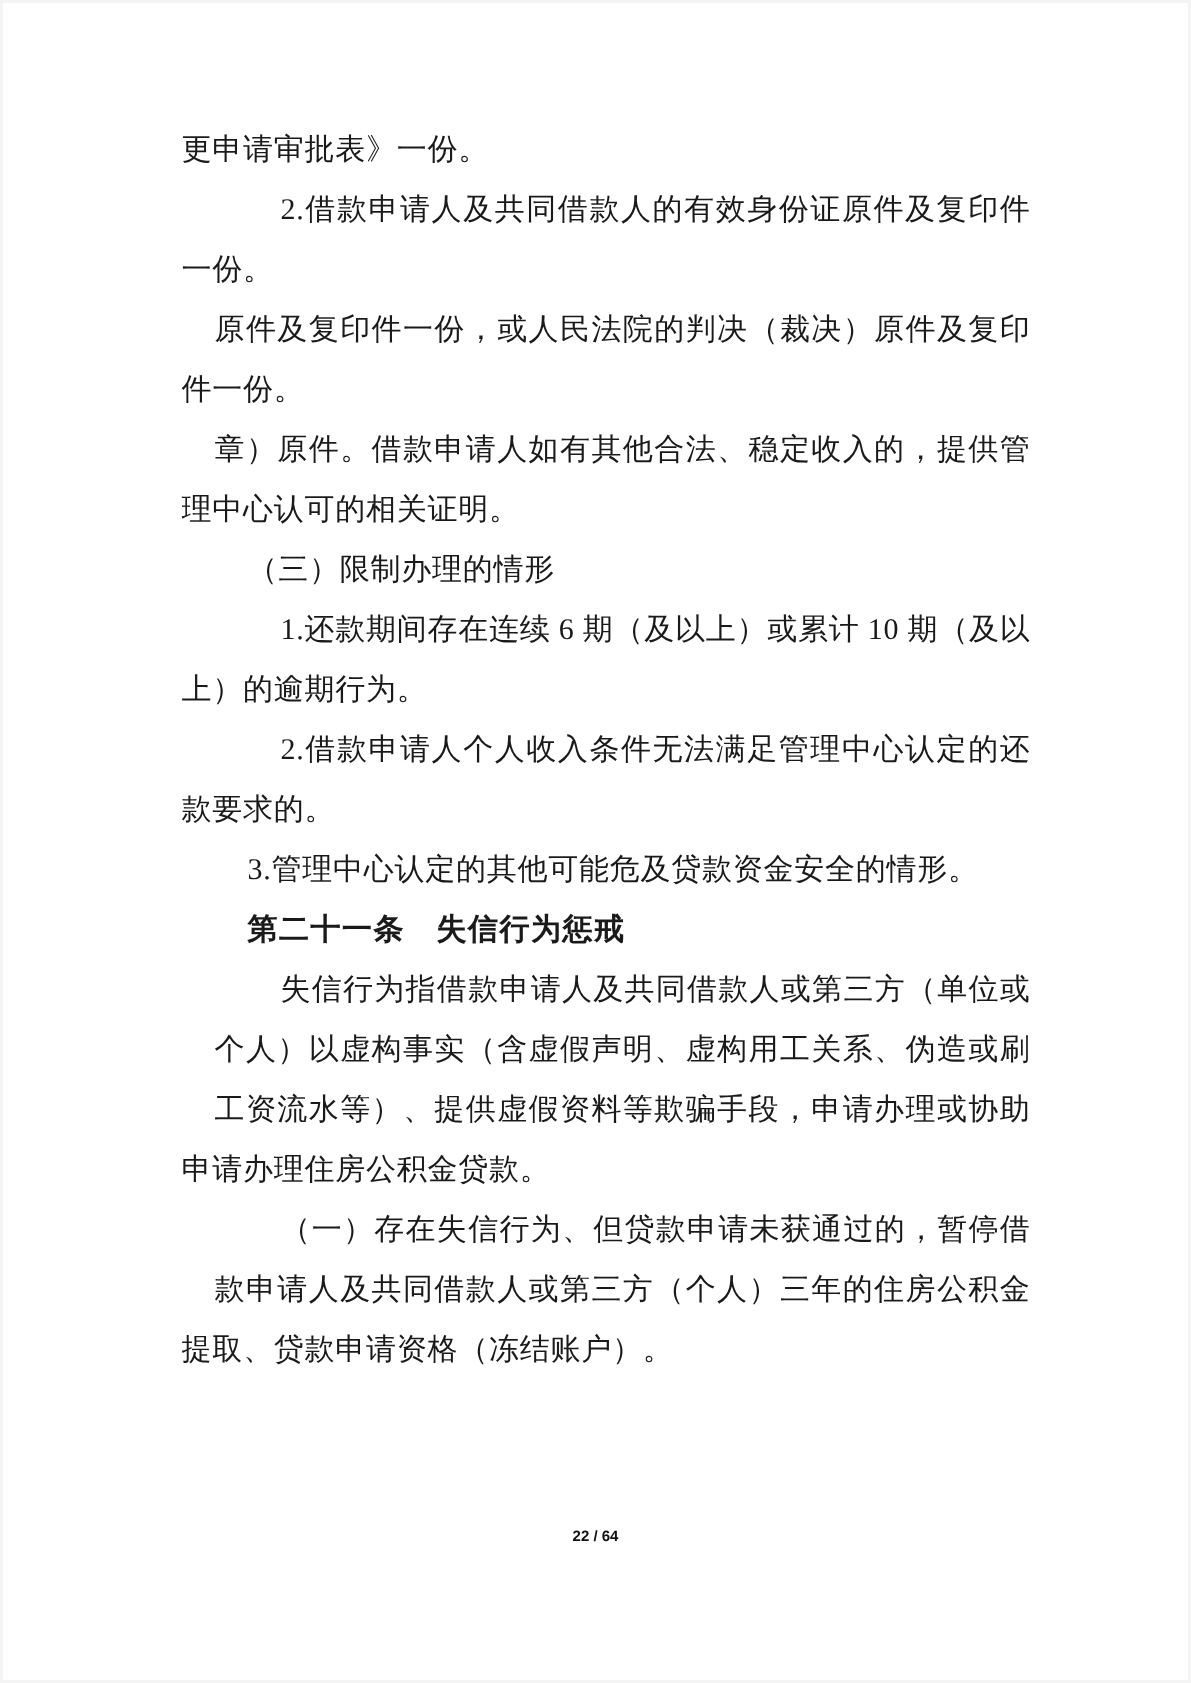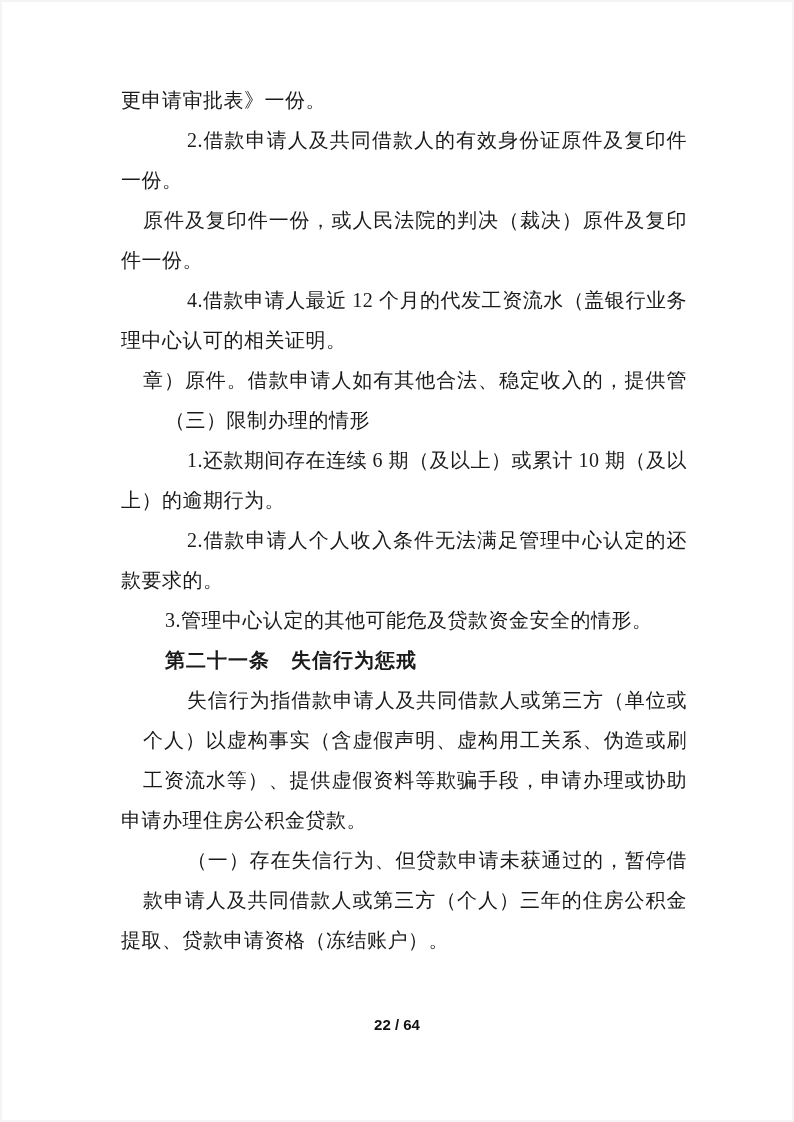--- a/index.html
+++ b/index.html
@@ -46,38 +46,37 @@
     letter-spacing: 1px;
   }
   .page-num {
     position: absolute;
     left: 0;
     top: 1014px;
     width: 100%;
     text-align: center;
     font-family: "Liberation Sans", "DejaVu Sans", sans-serif;
     font-weight: 700;
-    font-size: 15px;
+    font-size: 10px;
     line-height: 22px;
     color: #111111;
   }
 </style>
 </head>
 <body>
 
 <div class="page">
   <div class="content">
     <div class="ln">更申请审批表》一份。</div>
     <div class="ln ind just">2.借款申请人及共同借款人的有效身份证原件及复印件</div>
     <div class="ln">一份。</div>
     <div class="ln just">原件及复印件一份，或人民法院的判决（裁决）原件及复印</div>
     <div class="ln">件一份。</div>
-    <div class="ln ind just">4.借款申请人最近 12 个月的代发工资流水（盖银行业务</div>
+    <div class="ln just">章）原件。借款申请人如有其他合法、稳定收入的，提供管</div>
     <div class="ln">理中心认可的相关证明。</div>
-    <div class="ln just">章）原件。借款申请人如有其他合法、稳定收入的，提供管</div>
     <div class="ln ind">（三）限制办理的情形</div>
     <div class="ln ind just">1.还款期间存在连续 6 期（及以上）或累计 10 期（及以</div>
     <div class="ln">上）的逾期行为。</div>
     <div class="ln ind just">2.借款申请人个人收入条件无法满足管理中心认定的还</div>
     <div class="ln">款要求的。</div>
     <div class="ln ind">3.管理中心认定的其他可能危及贷款资金安全的情形。</div>
     <div class="ln ind heading">第二十一条　失信行为惩戒</div>
     <div class="ln ind just">失信行为指借款申请人及共同借款人或第三方（单位或</div>
     <div class="ln just">个人）以虚构事实（含虚假声明、虚构用工关系、伪造或刷</div>
     <div class="ln just">工资流水等）、提供虚假资料等欺骗手段，申请办理或协助</div>

